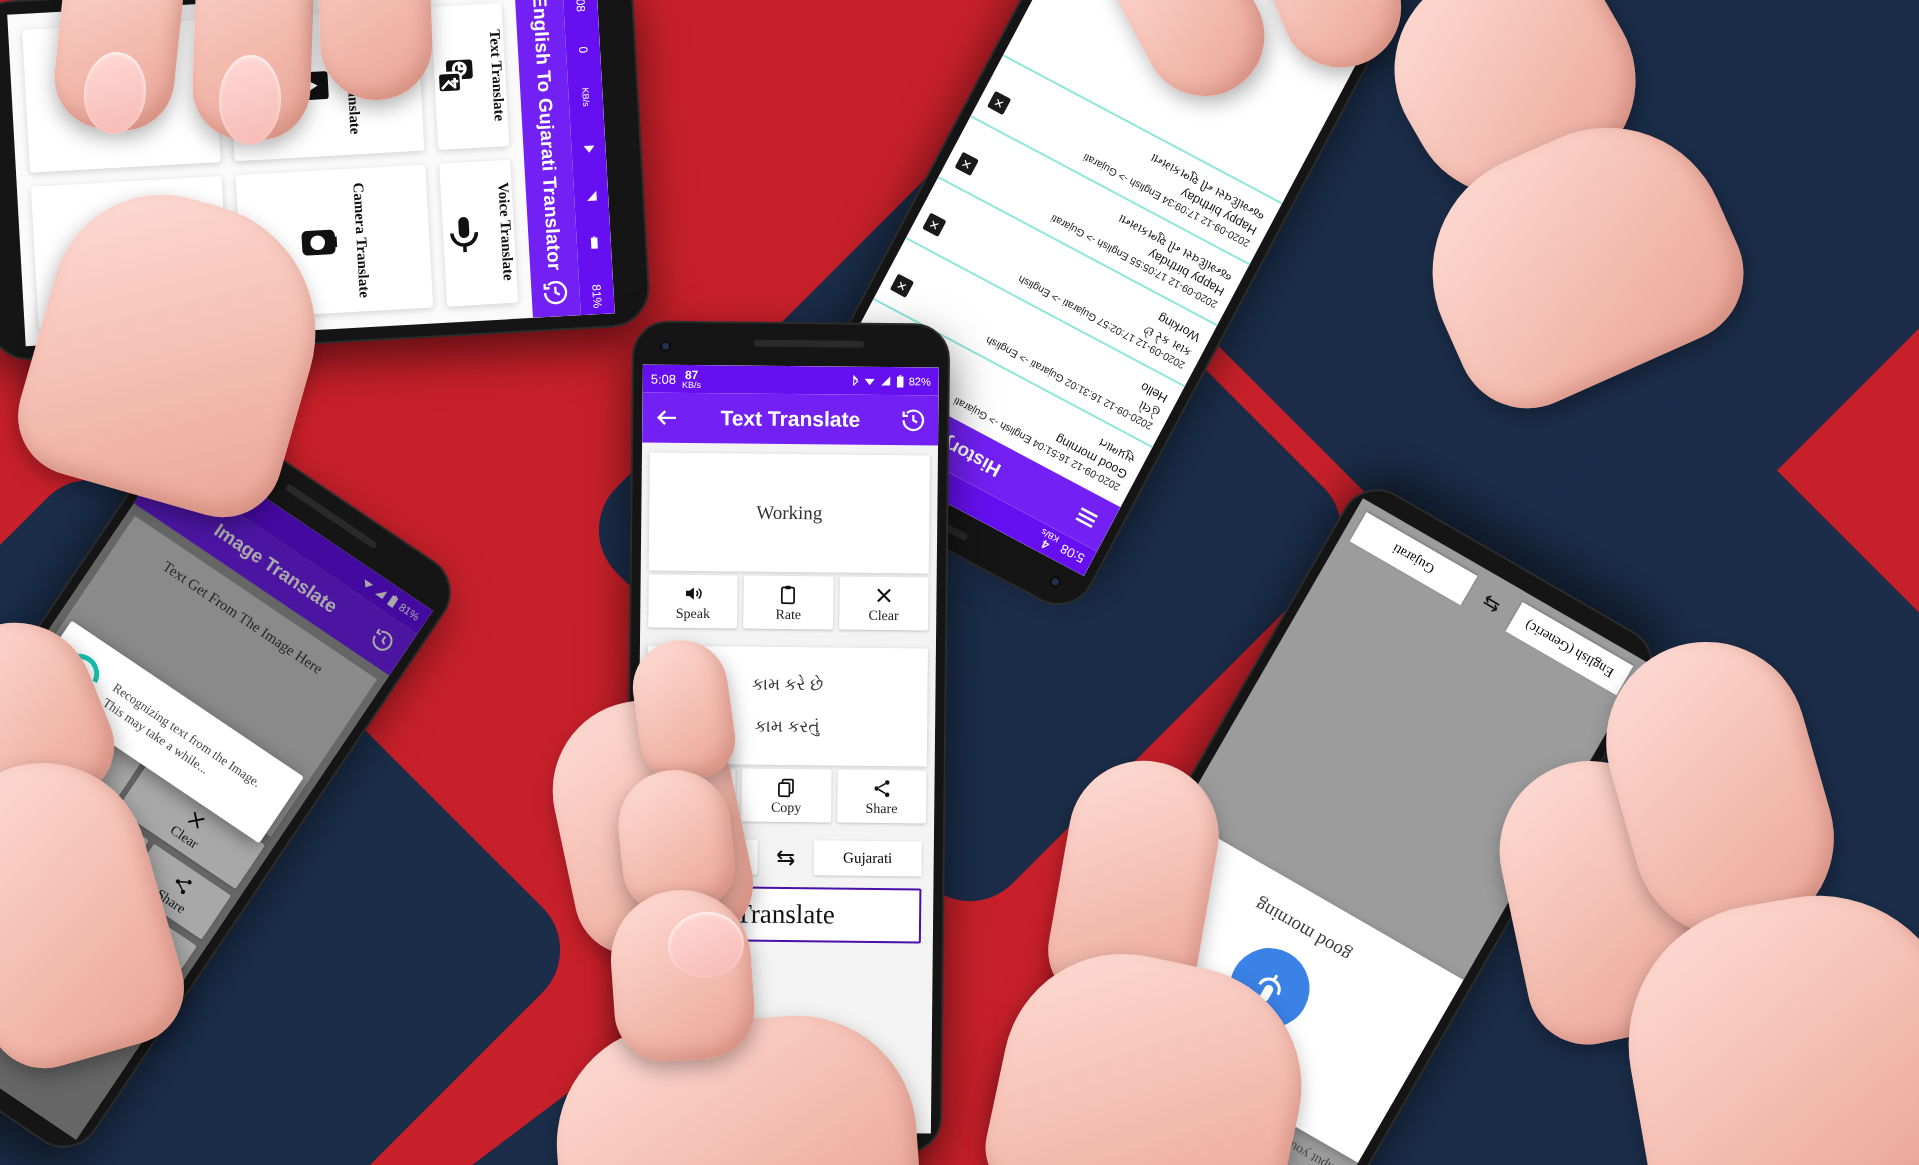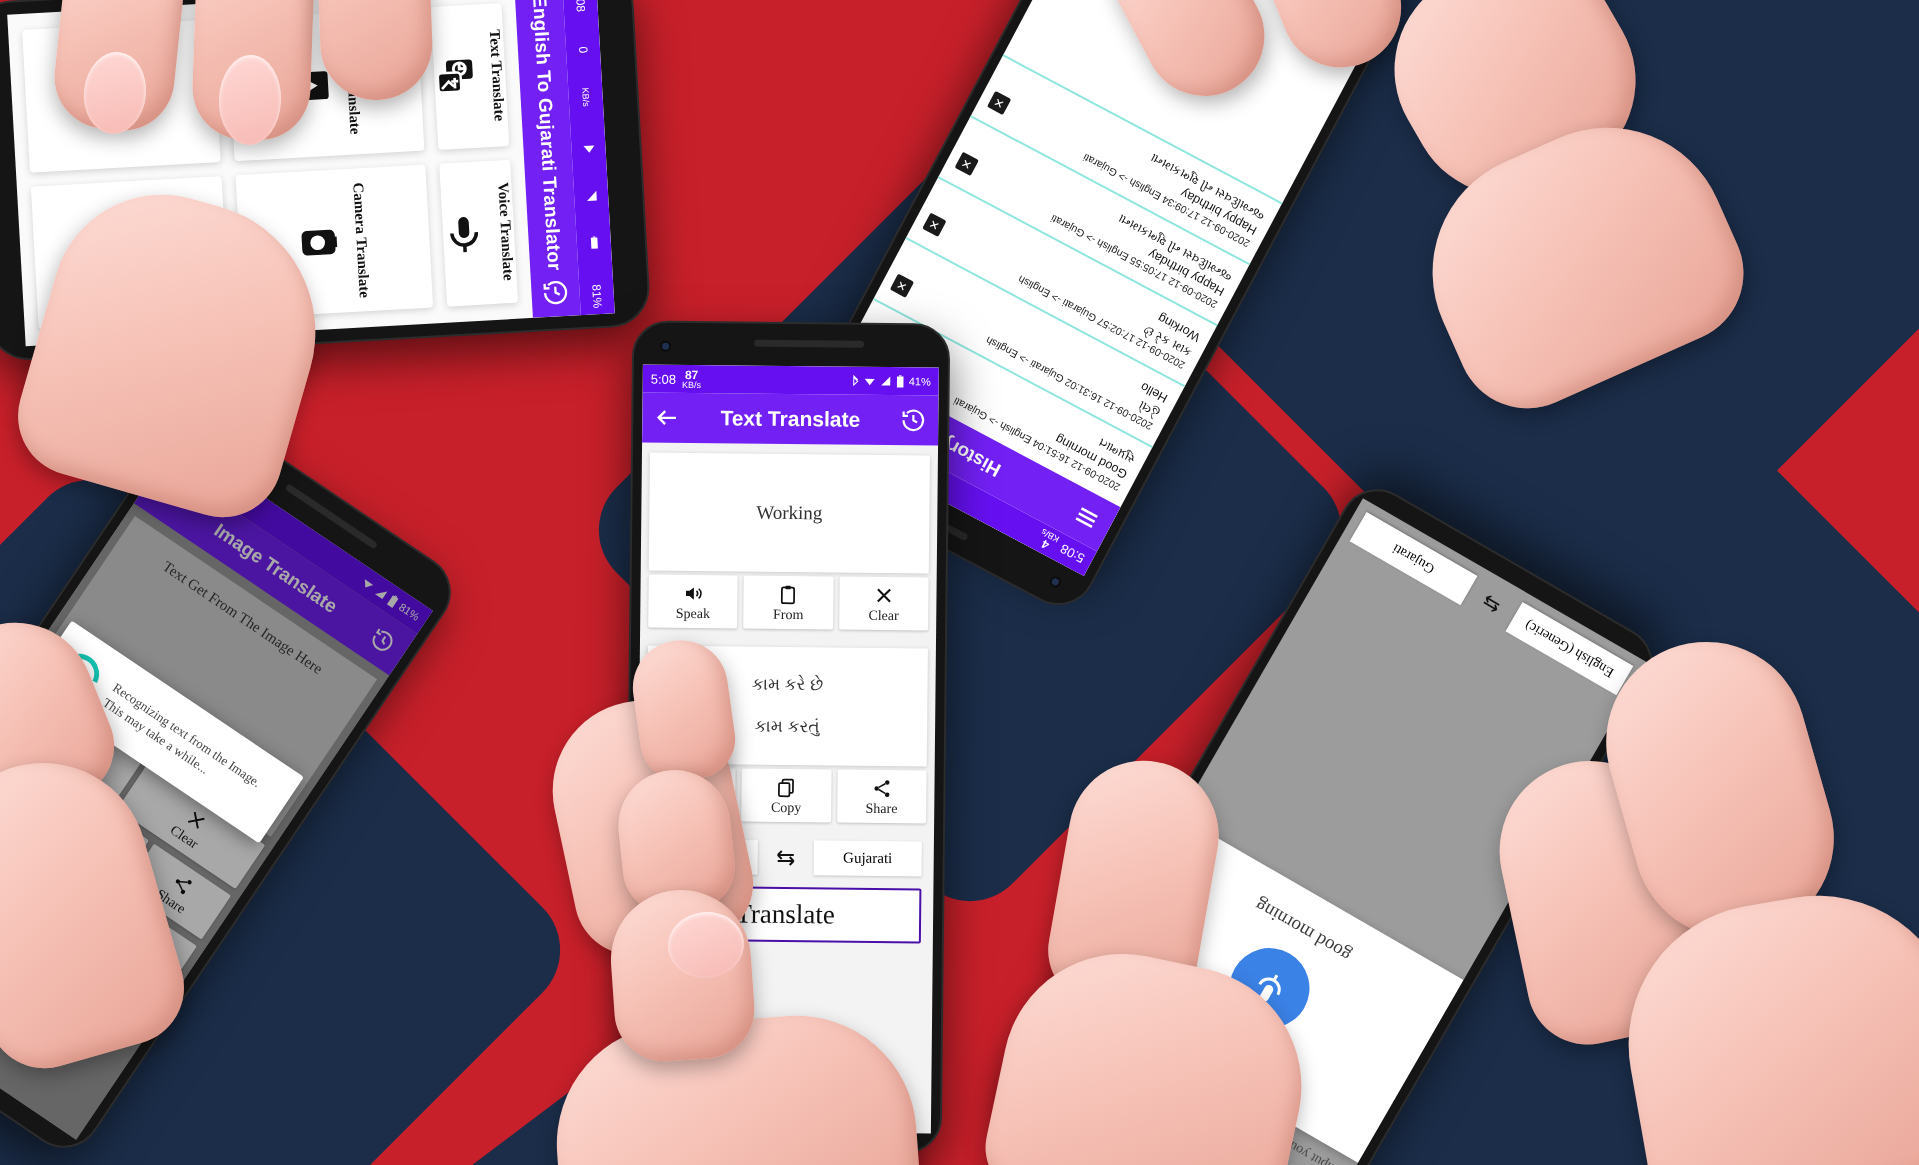--- a/index.html
+++ b/index.html
@@ -770,21 +770,21 @@
             <svg width="12" height="12" viewBox="0 0 24 24">
                 <path fill="#fff" d="M3 21 21 3v18z"></path>
               </svg>
             </span>
           <span class="sicon">
             <svg width="9" height="13" viewBox="0 0 12 20">
                 <rect x="1" y="2" width="10" height="17" fill="#fff"></rect>
                 <rect x="4" y="0" width="4" height="2" fill="#fff"></rect>
               </svg>
             </span>
-          <span>41%</span>
+          <span>82%</span>
         </span>
       </div>
 
       <div class="appbar">
         <span class="ic">
           <svg width="26" height="26" viewBox="0 0 24 24">
               <path d="M20 12H4M10 6l-6 6 6 6" stroke="#fff" stroke-width="2.2" fill="none"></path>
             </svg>
         </span>
         <span class="title">Text Translate</span>
@@ -810,21 +810,21 @@
           </div>
           <span>Speak</span>
         </div>
         <div class="abtn">
           <div class="gl">
             <svg width="21" height="21" viewBox="0 0 24 24">
                 <rect x="5" y="4" width="14" height="18" rx="2" fill="none" stroke="#111" stroke-width="2"></rect>
                 <rect x="9" y="2" width="6" height="4" rx="1" fill="#111"></rect>
               </svg>
           </div>
-          <span>From</span>
+          <span>Rate</span>
         </div>
         <div class="abtn">
           <div class="gl">
             <svg width="21" height="21" viewBox="0 0 24 24">
                 <path d="M5 5l14 14M19 5 5 19" stroke="#111" stroke-width="2.4"></path>
               </svg>
           </div>
           <span>Clear</span>
         </div>
       </div>

